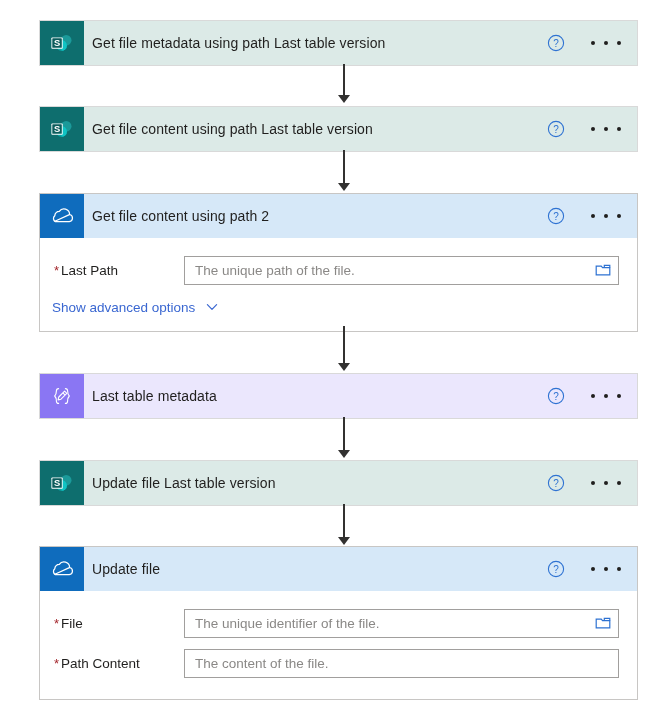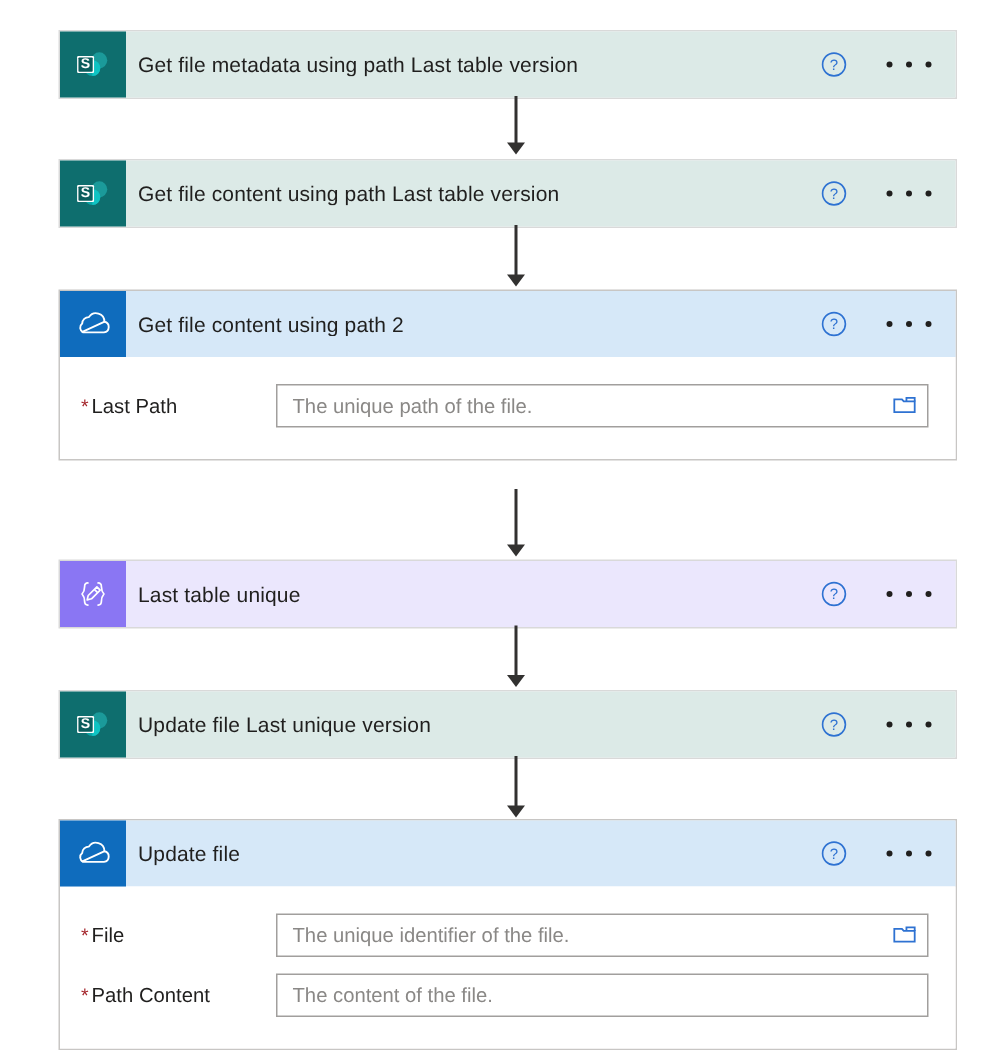--- a/index.html
+++ b/index.html
@@ -303,41 +303,47 @@
         </div>
         <div class="field-input">
           <div class="field-placeholder">The unique path of the file.</div>
           <svg class="picker-icon" viewBox="0 0 18 18">
             <path d="M2.2 5.2h5.1l1.2 1.4h7.3v7.2H2.2z" fill="none" stroke="#2e72d2" stroke-width="1.2"></path>
             <path d="M10.3 6.6V4.3h5.5v2.3" fill="none" stroke="#2e72d2" stroke-width="1.2"></path>
           </svg>
         </div>
       </div>
 
+      <div class="advanced-row">
+        <span class="advanced-link">Show advanced options</span>
+        <svg class="chev" viewBox="0 0 16 16">
+          <path d="M3.4 5.6 8 10.4l4.6-4.8" fill="none" stroke="#3a67d1" stroke-width="1.2" stroke-linecap="round" stroke-linejoin="round"></path>
+        </svg>
+      </div>
     </div>
   </div>
 
   <div class="connector" style="top:326px;height:46px;">
     <div class="line" style="height:38px;"></div>
     <div class="head" style="top:37px;"></div>
   </div>
 
   <div class="card collapsed theme-variable" style="top:373px;">
     <div class="card-header">
       <div class="card-icon">
         <div class="icon-chip">
           <svg width="28" height="28" viewBox="0 0 28 28" aria-hidden="true">
             <path d="M10.6 6.6c-1.9 0-2.2 1-2.2 2.5 0 1.7-.2 3.2-1.7 4.9 1.5 1.7 1.7 3.2 1.7 4.9 0 1.5.3 2.5 2.2 2.5" fill="none" stroke="#ffffff" stroke-width="1.15" stroke-linecap="round" stroke-linejoin="round"></path>
             <path d="M17.4 6.6c1.9 0 2.2 1 2.2 2.5 0 1.7.2 3.2 1.7 4.9-1.5 1.7-1.7 3.2-1.7 4.9 0 1.5-.3 2.5-2.2 2.5" fill="none" stroke="#ffffff" stroke-width="1.15" stroke-linecap="round" stroke-linejoin="round"></path>
             <path d="M16.6 9.2 10.8 15l-.7 2.9 2.9-.7 5.8-5.8z" fill="none" stroke="#ffffff" stroke-width="1.1" stroke-linejoin="round"></path>
             <path d="M14.9 10.9 16.9 12.9" fill="none" stroke="#ffffff" stroke-width="1.1"></path>
           </svg>
         </div>
       </div>
-      <div class="card-title">Last table unique</div>
+      <div class="card-title">Last table metadata</div>
       <div class="header-actions">
         <svg class="help-icon" viewBox="0 0 18 18">
           <circle cx="9" cy="9" r="7.6" fill="none" stroke="#2e72d2" stroke-width="1.1"></circle>
           <text x="9" y="12.6" font-family="'Liberation Sans',sans-serif" font-size="10" fill="#2e72d2" text-anchor="middle">?</text>
         </svg>
         <div class="ellipsis">
           <i></i>
             <i></i>
             <i></i>
         </div>
@@ -357,21 +363,21 @@
           <svg width="26" height="26" viewBox="0 0 26 26" aria-hidden="true">
             <circle cx="17.2" cy="10.2" r="5.3" fill="#1b9a9a"></circle>
             <circle cx="12.6" cy="15.4" r="5.3" fill="#0aa5a5"></circle>
             <path d="M12.6 10.1a5.3 5.3 0 0 1 5.3 5.3 5.3 5.3 0 0 1-5.3 5.3z" fill="#10c3c3"></path>
             <rect x="2.4" y="7.4" width="11.3" height="11.3" rx="0.8" fill="#ffffff"></rect>
             <rect x="3.3" y="8.3" width="9.5" height="9.5" rx="0.6" fill="#0b5c5c"></rect>
             <text x="8.05" y="15.6" font-family="'Liberation Sans',sans-serif" font-size="9.4" font-weight="bold" fill="#ffffff" text-anchor="middle">S</text>
           </svg>
         </div>
       </div>
-      <div class="card-title">Update file Last unique version</div>
+      <div class="card-title">Update file Last table version</div>
       <div class="header-actions">
         <svg class="help-icon" viewBox="0 0 18 18">
           <circle cx="9" cy="9" r="7.6" fill="none" stroke="#2e72d2" stroke-width="1.1"></circle>
           <text x="9" y="12.6" font-family="'Liberation Sans',sans-serif" font-size="10" fill="#2e72d2" text-anchor="middle">?</text>
         </svg>
         <div class="ellipsis">
           <i></i>
             <i></i>
             <i></i>
         </div>

